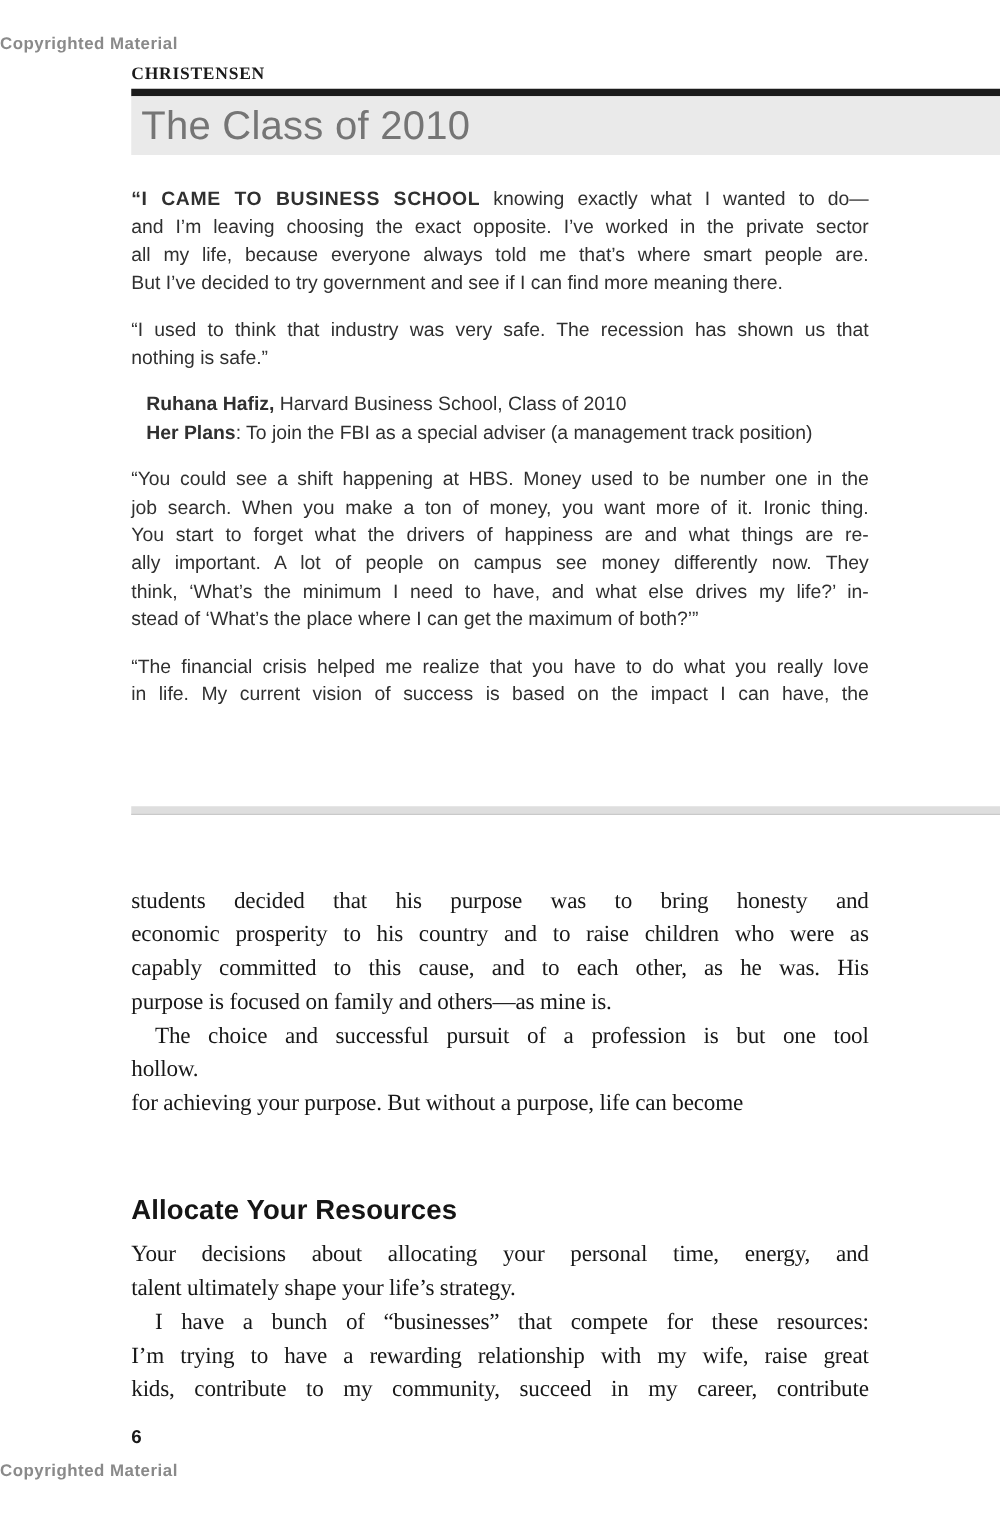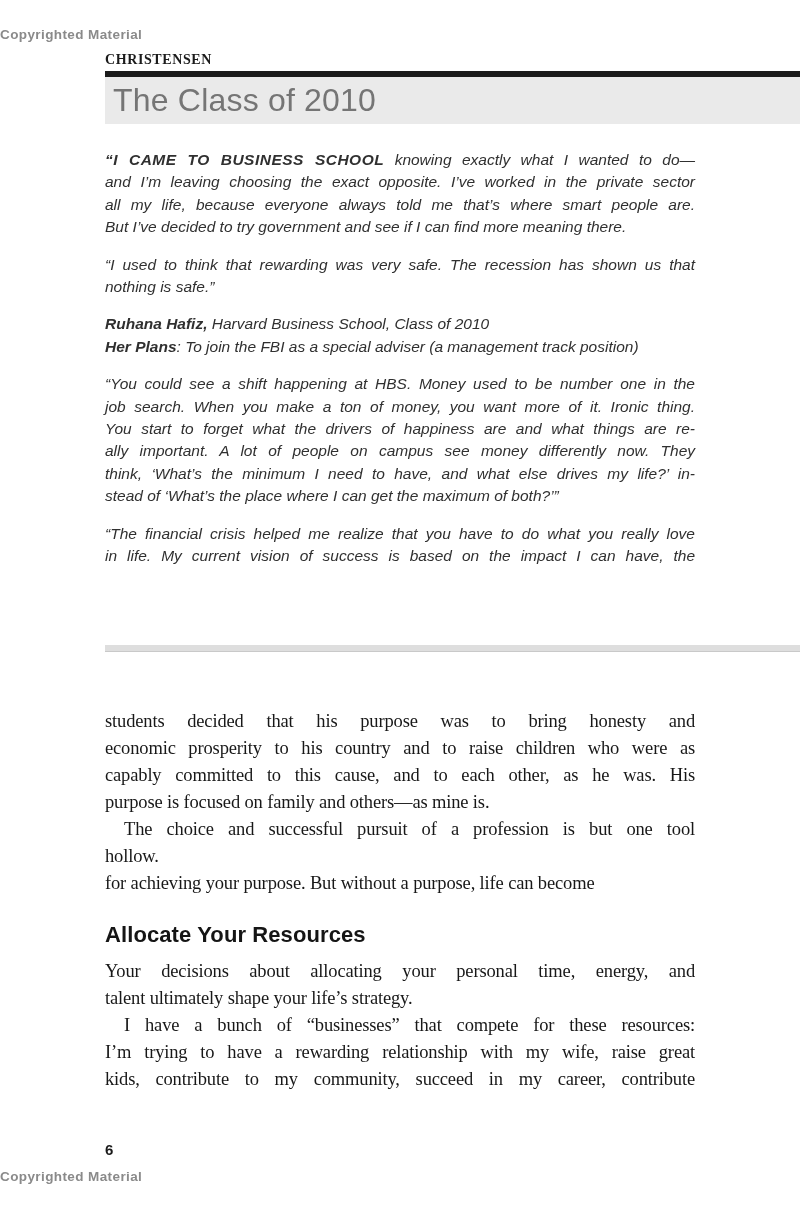--- a/index.html
+++ b/index.html
@@ -64,23 +64,23 @@
     position: absolute;
     left: 105px;
     top: 149px;
     width: 590px;
     font-family: "Liberation Sans", sans-serif;
     font-size: 15.5px;
     line-height: 22.4px;
     color: #303030;
   }
   .excerpt .para { margin: 0 0 15px 0; }
-  .excerpt .line { text-align: justify; text-align-last: justify; font-style: italic; }
+  .excerpt .line { text-align: justify; text-align-last: justify; }
   .excerpt .para:not(.justify-all) .line:last-child { text-align-last: left; }
-  .excerpt .attribution .line { text-align: left; text-align-last: left; }
+  .excerpt .attribution .line { text-align: left; text-align-last: left; margin-left: 12px; }
   .excerpt b.caps-lead { letter-spacing: 0.5px; }
 
   .divider {
     position: absolute;
     left: 105px;
     top: 645px;
     width: 695px;
     height: 6px;
     background: var(--divider, #dedede);
     border-bottom: 1px solid #c9c9c9;
@@ -101,21 +101,21 @@
   .book .line { text-align: justify; text-align-last: justify; }
   .book .para:not(.justify-all) .line:last-child { text-align-last: left; }
   .book .para.indent .line:first-child { text-indent: 19px; }
   .body-heading {
     font-family: "Liberation Sans", sans-serif;
     font-weight: bold;
     font-size: 22px;
     line-height: 30px;
     letter-spacing: 0.1px;
     color: #151515;
-    margin: 23px 0 8px 0;
+    margin: 56px 0 8px 0;
   }
 
   .page-number {
     position: absolute;
     left: 105px;
     top: 1141px;
     font-family: "Liberation Sans", sans-serif;
     font-weight: bold;
     font-size: 15px;
     color: #1a1a1a;
@@ -132,21 +132,21 @@
     <span class="chapter-title">The Class of 2010</span>
   </div>
   <div id="excerpt" class="excerpt">
       <div class="para">
         <div class="line"><b class="caps-lead">“I CAME TO BUSINESS SCHOOL</b> knowing exactly what I wanted to do—</div>
         <div class="line">and I’m leaving choosing the exact opposite. I’ve worked in the private sector</div>
         <div class="line">all my life, because everyone always told me that’s where smart people are.</div>
         <div class="line">But I’ve decided to try government and see if I can find more meaning there.</div>
       </div>
       <div class="para">
-        <div class="line">“I used to think that rewarding was very safe. The recession has shown us that</div>
+        <div class="line">“I used to think that industry was very safe. The recession has shown us that</div>
         <div class="line">nothing is safe.”</div>
       </div>
       <div class="para attribution">
         <div class="line"><b>Ruhana Hafiz,</b> Harvard Business School, Class of 2010</div>
         <div class="line"><b>Her Plans</b>: To join the FBI as a special adviser (a management track position)</div>
       </div>
       <div class="para">
         <div class="line">“You could see a shift happening at HBS. Money used to be number one in the</div>
         <div class="line">job search. When you make a ton of money, you want more of it. Ironic thing.</div>
         <div class="line">You start to forget what the drivers of happiness are and what things are re-</div>

